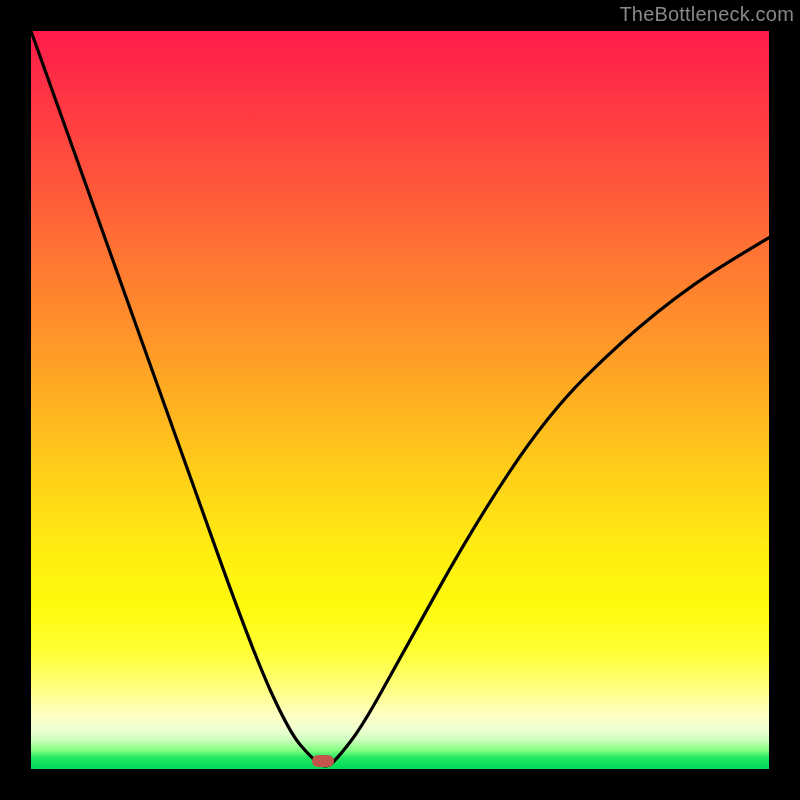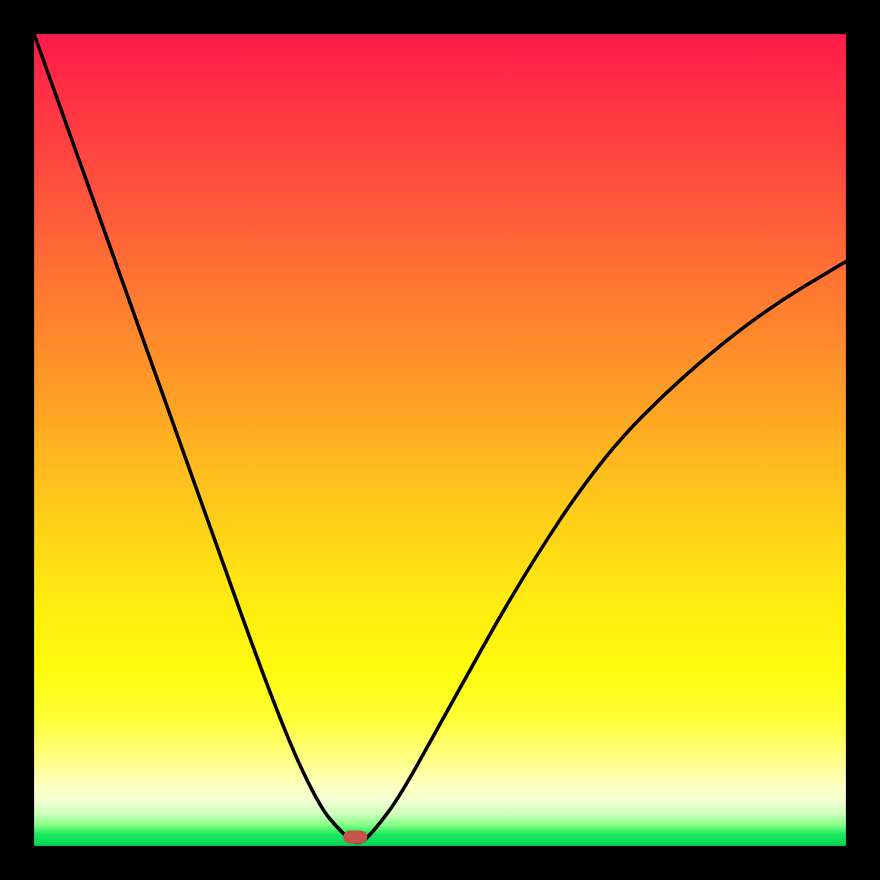--- a/index.html
+++ b/index.html
@@ -76,20 +76,21 @@
     color: #888888;
     font-size: 20px;
     font-family: Arial, sans-serif;
     letter-spacing: 0.2px;
   }
 </style>
 </head>
 <body>
 
 <div class="container">
+  <div class="watermark">TheBottleneck.com</div>
   <div class="plot-area">
     <div class="gradient-bg"></div>
     <svg class="curve-svg" viewBox="0 0 738 738" preserveAspectRatio="none">
       <path id="curve-path" d="M 0 0 Q 0 0 36.9 103.32 Q 73.8 206.64 110.69999999999999 309.96 Q 147.6 413.28 184.5 516.5999999999999 Q 221.4 619.92 239.85000000000002 660.51 Q 258.3 701.1 269.37 714.015 Q 280.44 726.93 287.82 732.4649999999999 Q 295.2 738 302.58 730.62 Q 309.96 723.24 321.03 708.48 Q 332.1 693.72 350.55 660.51 Q 369 627.3 405.9 560.88 Q 442.8 494.46 479.70000000000005 439.11 Q 516.6 383.76 553.5 346.86 Q 590.4 309.96000000000004 627.3 280.44 Q 664.2 250.91999999999996 701.1 228.77999999999997 T 738 206.64" stroke="#000" stroke-width="3.2" fill="none" stroke-linecap="round" stroke-linejoin="round"></path>
     </svg>
     <div class="marker"></div>
   </div>
 </div>
 
 </body></html>

